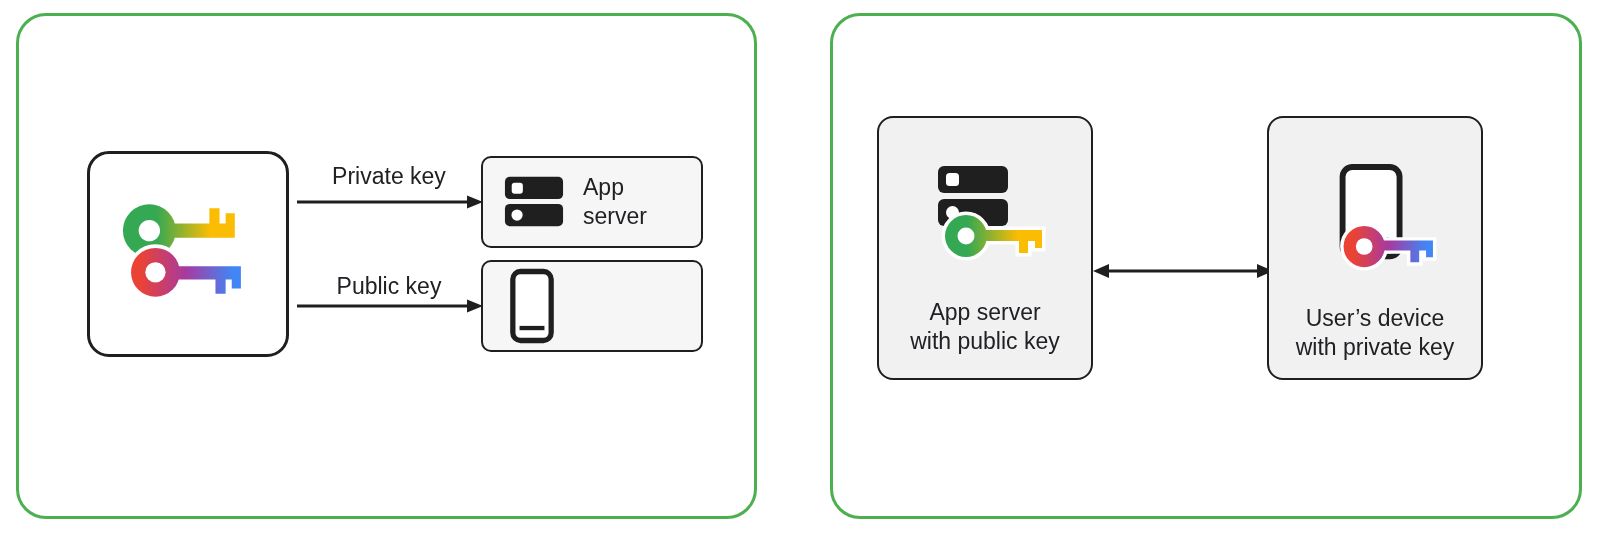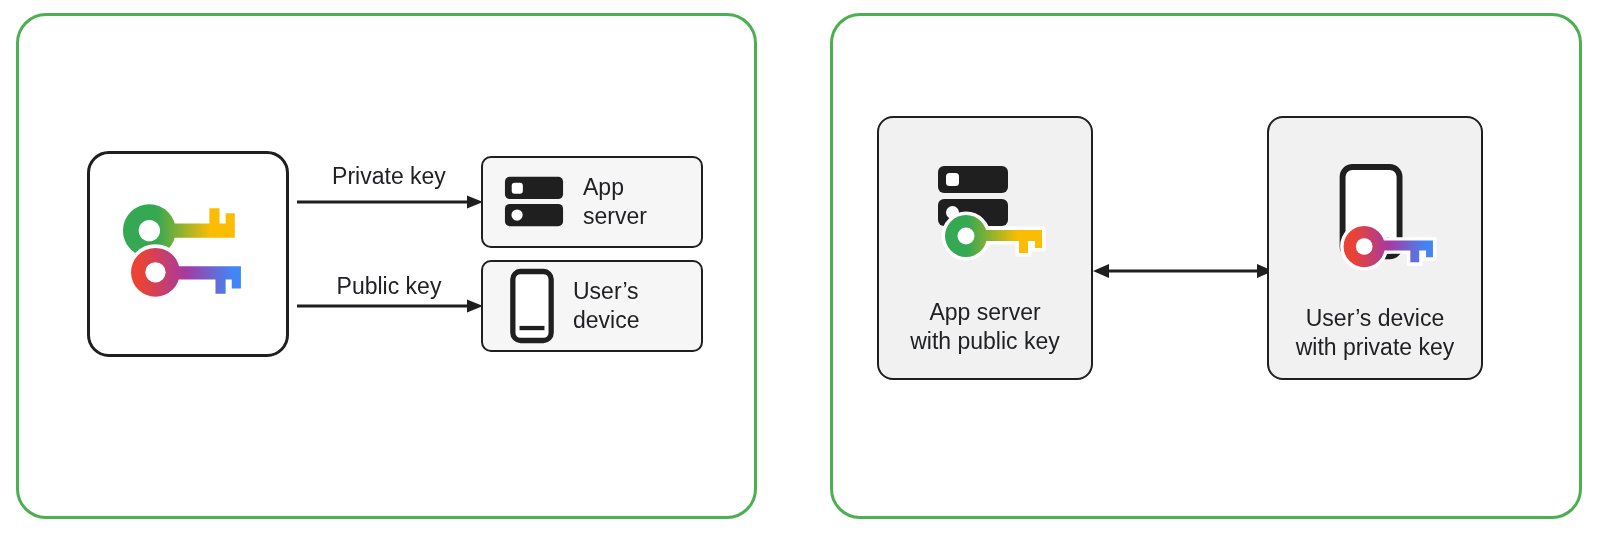--- a/index.html
+++ b/index.html
@@ -97,22 +97,20 @@
     <svg class="abs" style="left:278px; top:282px;" width="186" height="16">
       <line x1="0" y1="8" x2="170" y2="8" stroke="#1f1f1f" stroke-width="3.2"></line>
       <polygon points="170,1.5 186,8 170,14.5" fill="#1f1f1f"></polygon>
     </svg>
 
     <div class="small-box" style="left:462px; top:244px;">
       <svg width="46" height="76" viewBox="0 0 48 78" style="margin-left:6px;">
         <rect x="4" y="3" width="40" height="72" rx="8" fill="#ffffff" stroke="#1f1f1f" stroke-width="5.5"></rect>
         <line x1="11" y1="62" x2="37" y2="62" stroke="#1f1f1f" stroke-width="4.5"></line>
       </svg>
-      <div class="label pre">User’s
-device</div>
     </div>
 
   </div>
 
   <div class="panel" id="right-panel">
 
     <div class="big-box" style="left:44px;">
       <svg width="126" height="104" viewBox="0 0 126 104">
         <defs>
           <linearGradient id="gy-b" x1="24" y1="0" x2="120" y2="0" gradientUnits="userSpaceOnUse">

